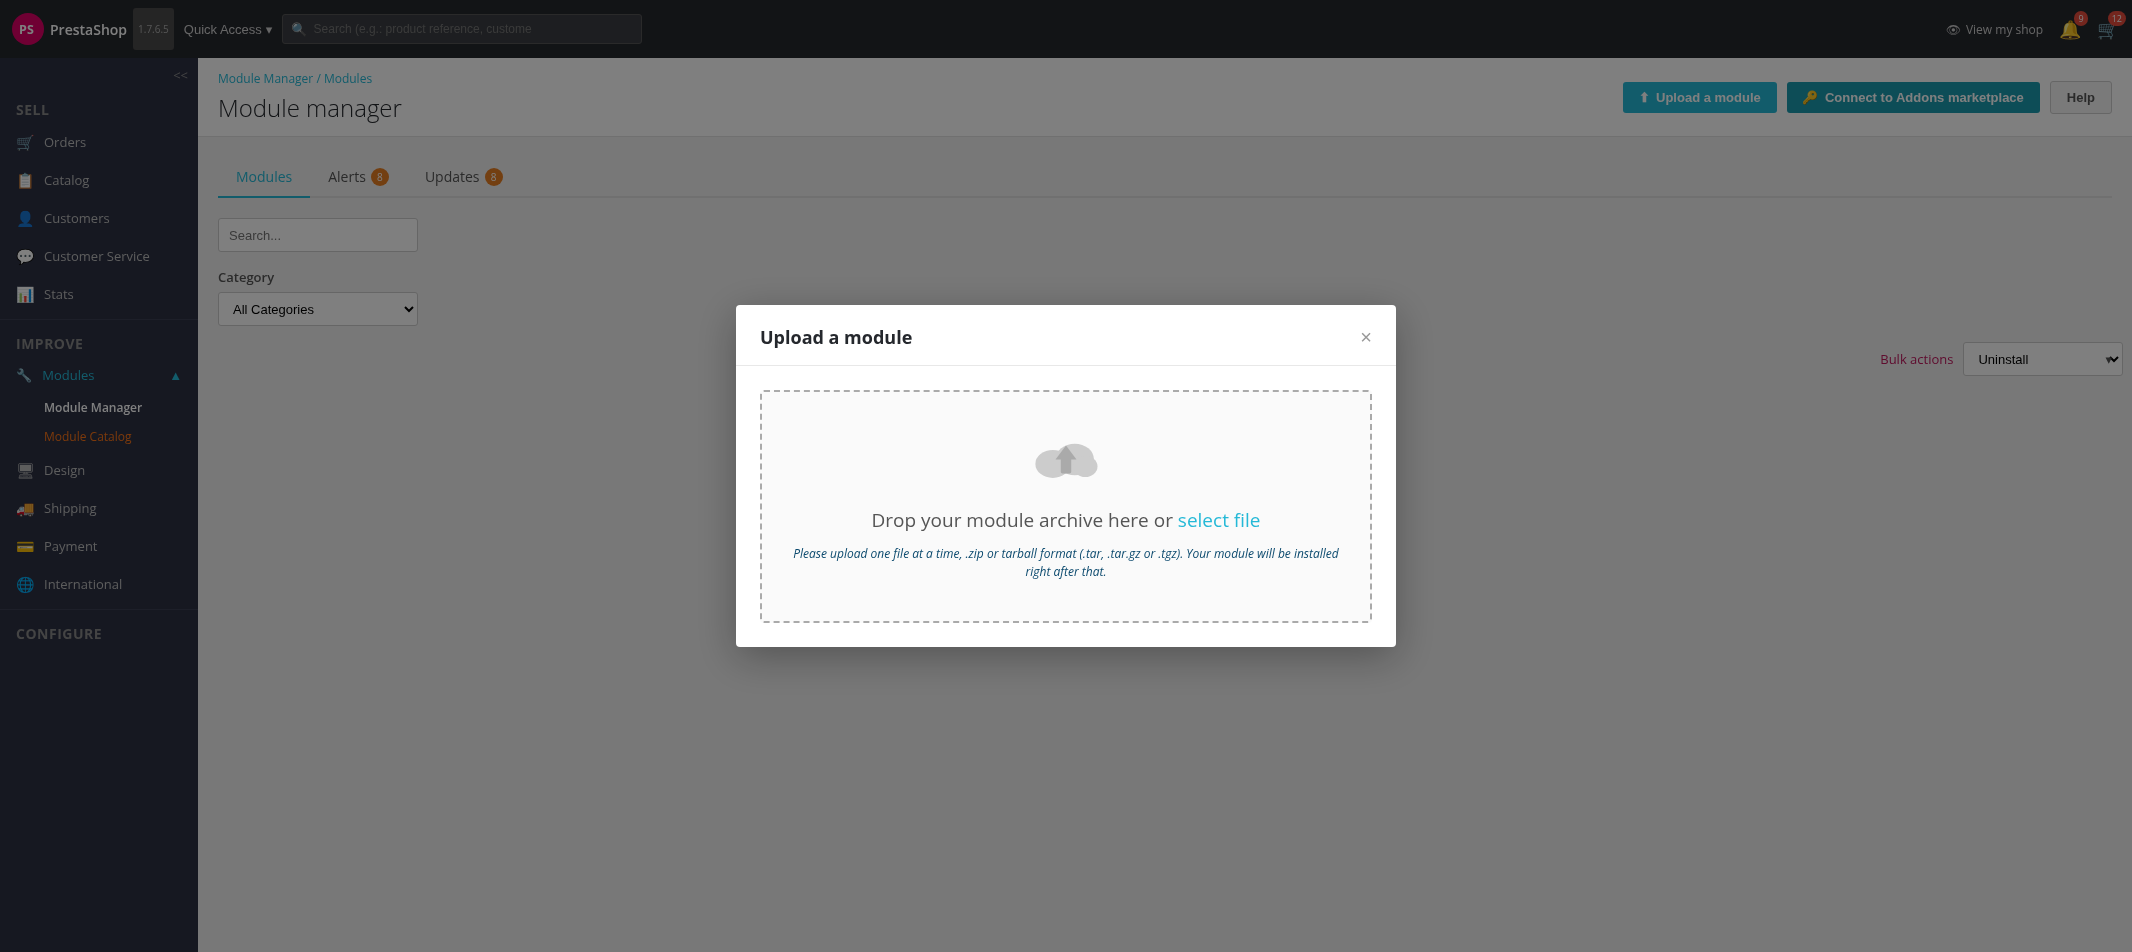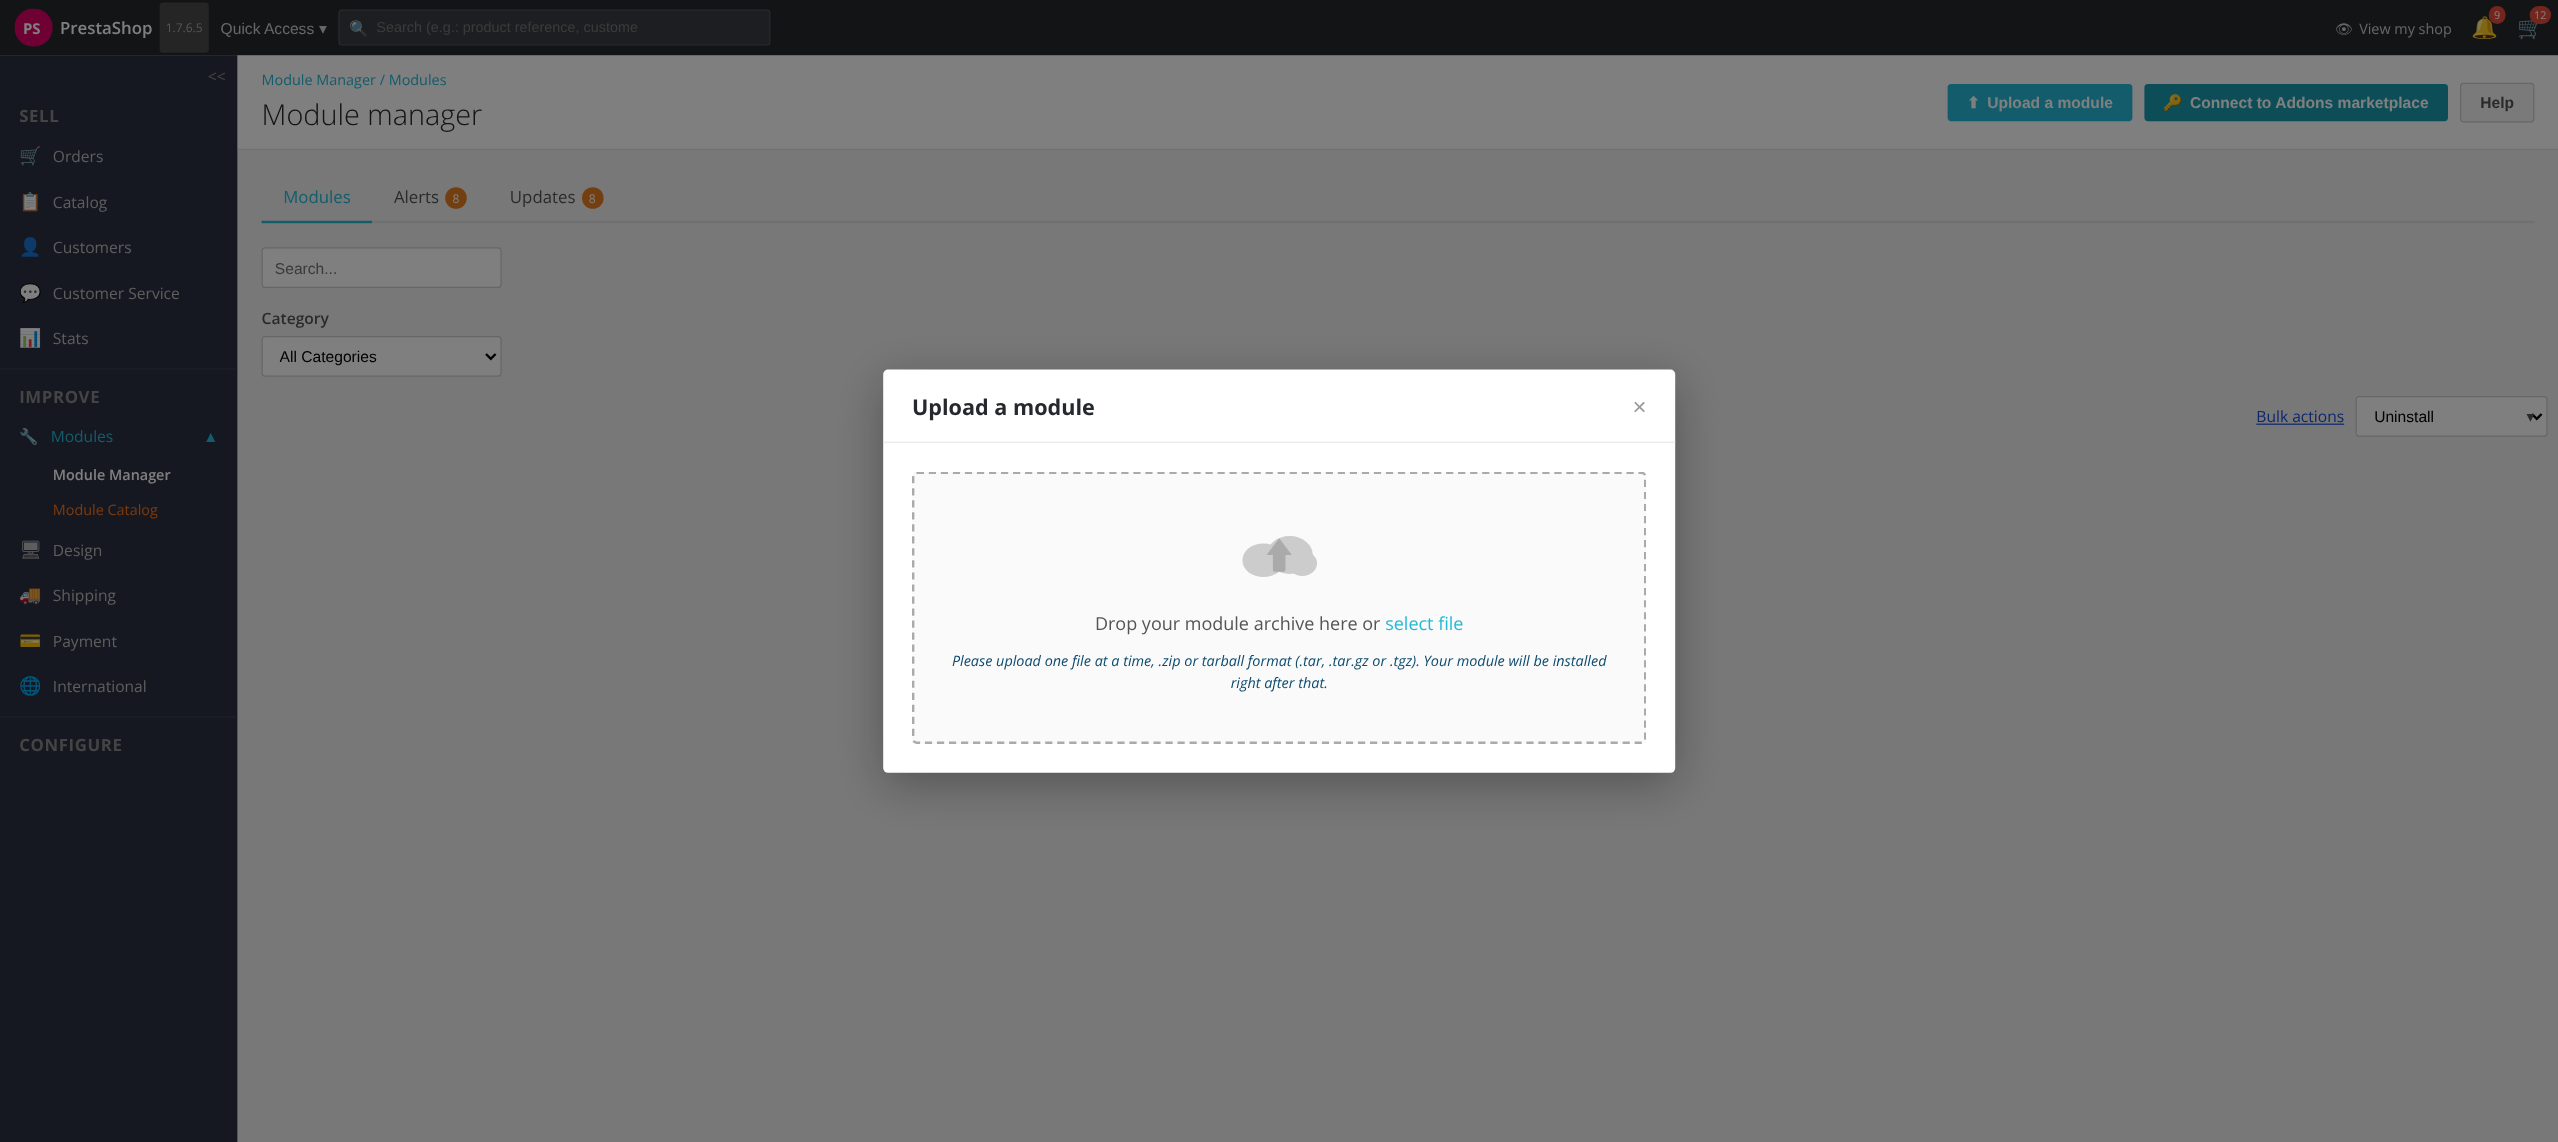--- a/index.html
+++ b/index.html
@@ -1,21 +1,21 @@
 <!DOCTYPE html>
 <html><head>
   <meta charset="utf-8">
   <style>
     * { box-sizing: border-box; margin: 0; padding: 0; }
     body { font-family: 'Open Sans', Arial, sans-serif; font-size: 13px; background: #f1f1f1; color: #333; height: 952px; overflow: hidden; }
 
     
     .top-nav {
       background: #25282d;
-      height: 46px;
+      height: 58px;
       display: flex;
       align-items: center;
       padding: 0 12px;
       gap: 10px;
       z-index: 100;
       position: relative;
     }
     .logo-area {
       display: flex;
       align-items: center;
@@ -288,21 +288,21 @@
     }
     .bulk-select {
       background: white;
       border: 1px solid #ccc;
       border-radius: 3px;
       padding: 6px 10px;
       font-size: 13px;
       width: 160px;
       height: 34px;
     }
-    .bulk-label { font-size: 13px; color: #1d4ed8; text-decoration: underline; }
+    .bulk-label { font-size: 13px; color: #be185d; }
 
     
     .modal-overlay {
       position: fixed;
       top: 0; left: 0; right: 0; bottom: 0;
       background: rgba(0,0,0,0.5);
       z-index: 1000;
       display: flex;
       align-items: center;
       justify-content: center;
@@ -346,21 +346,21 @@
       text-align: center;
       background: #fafafa;
       cursor: pointer;
     }
     .cloud-icon {
       width: 70px;
       height: 55px;
       margin: 0 auto 16px;
     }
     .drop-text {
-      font-size: 15px;
+      font-size: 19px;
       color: #555;
       margin-bottom: 12px;
     }
     .drop-text a {
       color: #25b9d7;
       text-decoration: none;
       cursor: pointer;
     }
     .drop-hint {
       font-size: 12px;

